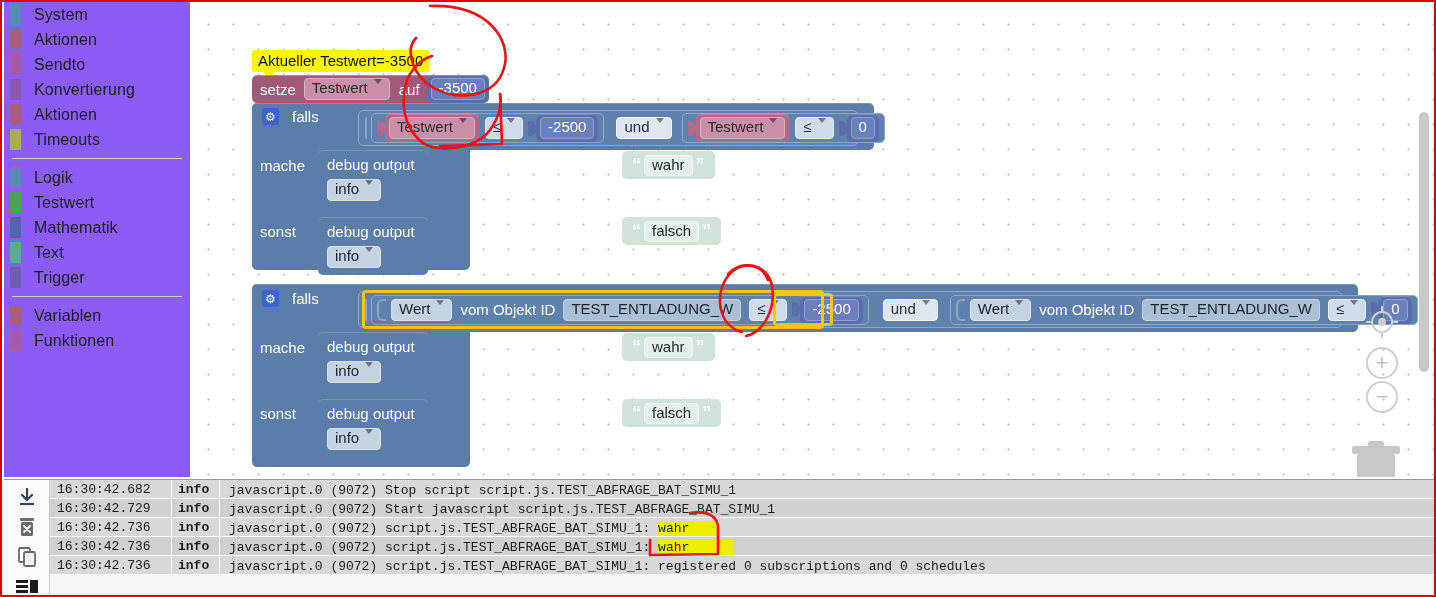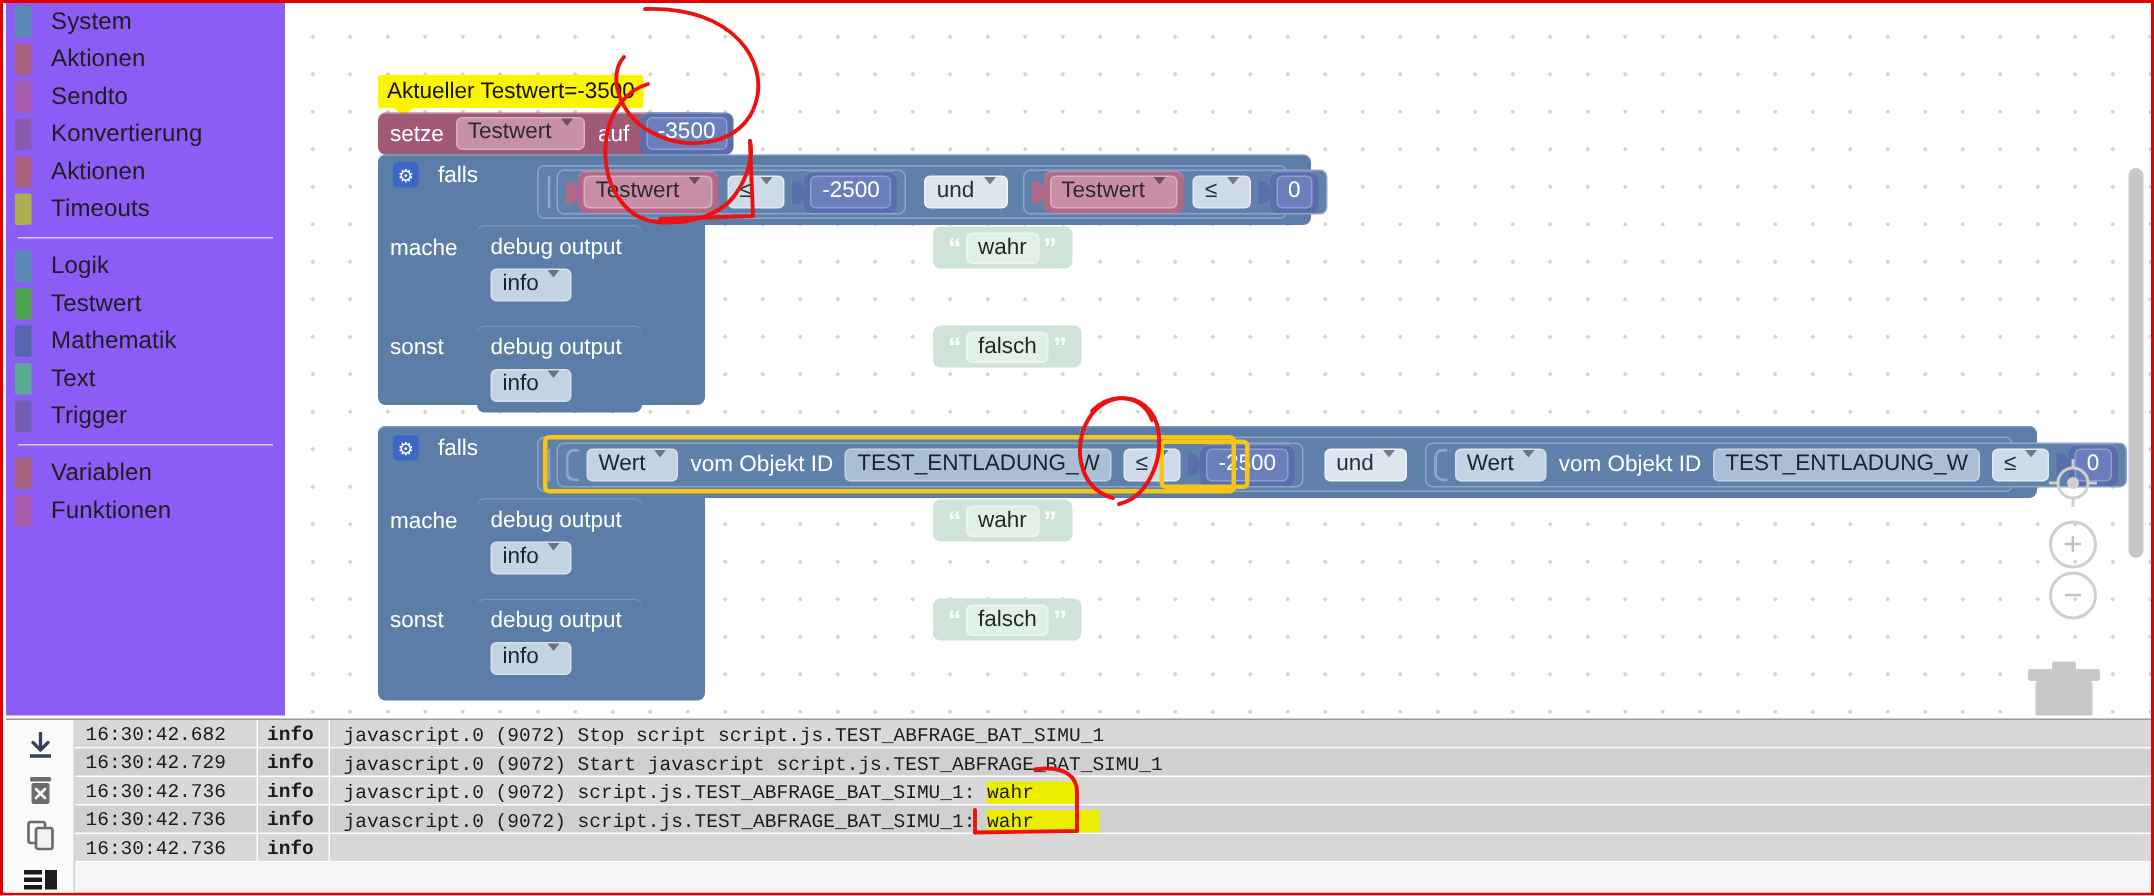--- a/index.html
+++ b/index.html
@@ -675,20 +675,21 @@
 
       <div class="lrow even">
         <div class="lc-time">16:30:42.736</div>
         <div class="lc-lvl">info</div>
         <div class="lc-msg"><span>javascript.0 (9072) script.js.TEST_ABFRAGE_BAT_SIMU_1: </span><span class="mark" style="padding:0 44px 0 0;">wahr</span></div>
       </div>
 
       <div class="lrow odd">
         <div class="lc-time">16:30:42.736</div>
         <div class="lc-lvl">info</div>
+        <div class="lc-msg"><span>javascript.0 (9072) script.js.TEST_ABFRAGE_BAT_SIMU_1: registered 0 subscriptions and 0 schedules</span><span class="mark"></span></div>
       </div>
 
       <svg class="annot" style="left:46px; top:0px; width:1380px; height:118px;" viewBox="0 0 1380 118">
         <path d="M 640 33 C 660 30 668 38 668 48 L 668 74 L 600 75" fill="none" stroke="#ee1111" stroke-width="2.6" stroke-linecap="round" stroke-linejoin="round"></path>
         <path d="M 600 75 L 600 60" fill="none" stroke="#ee1111" stroke-width="2.6" stroke-linecap="round"></path>
       </svg>
     </div>
   </div>
 
 </div>

